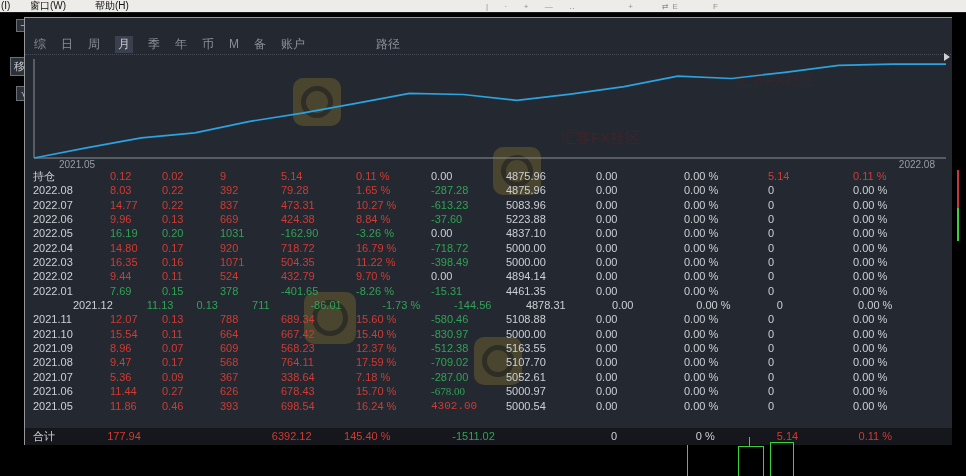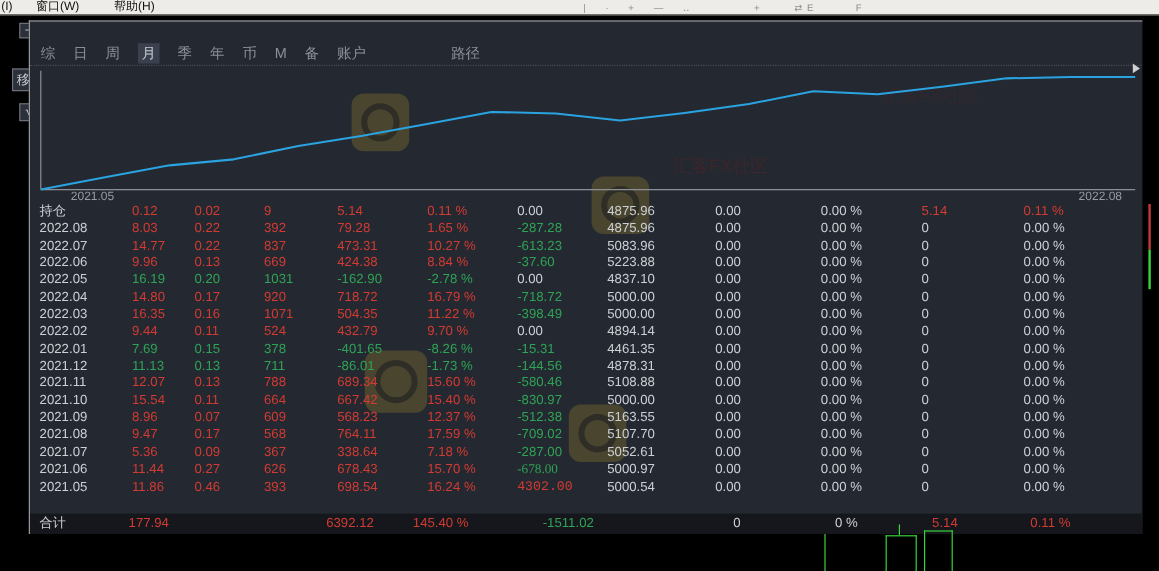--- a/index.html
+++ b/index.html
@@ -167,21 +167,21 @@
         <span class="cell c-w" style="width: 84px;">0.00 %</span>
         <span class="cell c-w" style="width: 85px;">0</span>
         <span class="cell c-w" style="width: 97px;">0.00 %</span>
       </div>
       <div class="trow tdata">
         <span class="cell c-w" style="width: 77px;">2022.05</span>
         <span class="cell c-g" style="width: 52px;">16.19</span>
         <span class="cell c-g" style="width: 58px;">0.20</span>
         <span class="cell c-g" style="width: 61px;">1031</span>
         <span class="cell c-g" style="width: 75px;">-162.90</span>
-        <span class="cell c-g" style="width: 75px;">-2.78 %</span>
+        <span class="cell c-g" style="width: 75px;">-3.26 %</span>
         <span class="cell c-w" style="width: 75px;">0.00</span>
         <span class="cell c-w" style="width: 90px;">4837.10</span>
         <span class="cell c-w" style="width: 88px;">0.00</span>
         <span class="cell c-w" style="width: 84px;">0.00 %</span>
         <span class="cell c-w" style="width: 85px;">0</span>
         <span class="cell c-w" style="width: 97px;">0.00 %</span>
       </div>
       <div class="trow tdata">
         <span class="cell c-w" style="width: 77px;">2022.04</span>
         <span class="cell c-r" style="width: 52px;">14.80</span>
@@ -232,21 +232,21 @@
         <span class="cell c-g" style="width: 75px;">-401.65</span>
         <span class="cell c-g" style="width: 75px;">-8.26 %</span>
         <span class="cell c-g" style="width: 75px;">-15.31</span>
         <span class="cell c-w" style="width: 90px;">4461.35</span>
         <span class="cell c-w" style="width: 88px;">0.00</span>
         <span class="cell c-w" style="width: 84px;">0.00 %</span>
         <span class="cell c-w" style="width: 85px;">0</span>
         <span class="cell c-w" style="width: 97px;">0.00 %</span>
       </div>
       <div class="trow tdata">
-        <span class="cell c-w" style="width: 77px;">2021.12</span>
+        <span class="cell c-w" style="width: 77px; margin-left: 40px;">2021.12</span>
         <span class="cell c-g" style="width: 52px;">11.13</span>
         <span class="cell c-g" style="width: 58px;">0.13</span>
         <span class="cell c-g" style="width: 61px;">711</span>
         <span class="cell c-g" style="width: 75px;">-86.01</span>
         <span class="cell c-g" style="width: 75px;">-1.73 %</span>
         <span class="cell c-g" style="width: 75px;">-144.56</span>
         <span class="cell c-w" style="width: 90px;">4878.31</span>
         <span class="cell c-w" style="width: 88px;">0.00</span>
         <span class="cell c-w" style="width: 84px;">0.00 %</span>
         <span class="cell c-w" style="width: 85px;">0</span>

